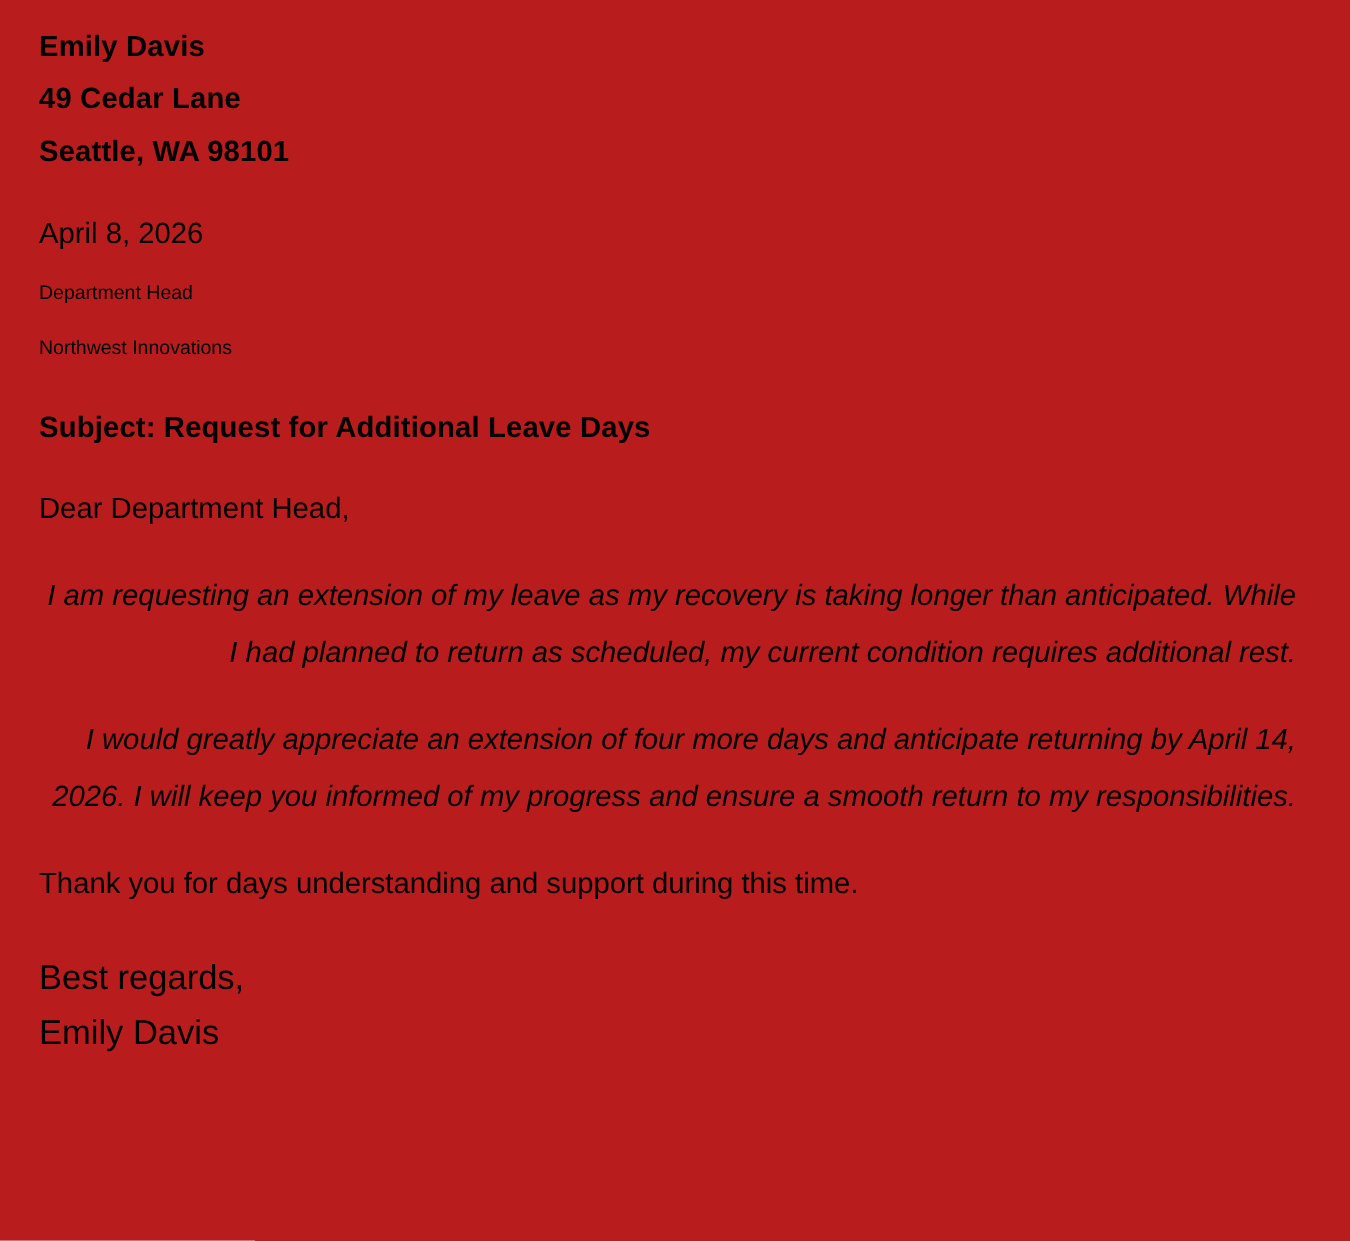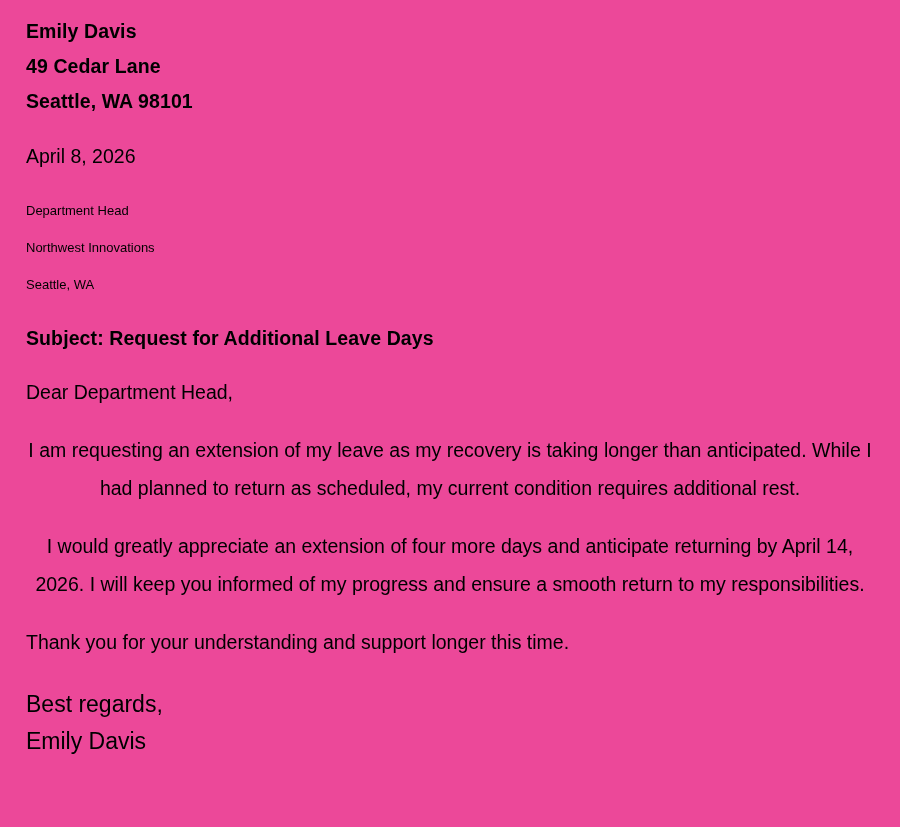--- a/index.html
+++ b/index.html
@@ -15,42 +15,42 @@
     font-family: "Liberation Sans", sans-serif;
     color: #000000;
     -webkit-font-smoothing: antialiased;
   }
 
   .letter {
     box-sizing: border-box;
     width: 900px;
     min-height: 827px;
     padding: 14px 26px 20px 26px;
-    background: #ec4899;
+    background: #b91c1c;
   }
 
   .block {
     margin: 0;
   }
 
   
   .sender {
     margin-bottom: 20px;
   }
   .sender .line {
     font-size: 19.5px;
     font-weight: bold;
     line-height: 35px;
     letter-spacing: 0.1px;
     white-space: nowrap;
   }
 
   
   .date-block {
-    margin-bottom: 18px;
+    margin-bottom: 2px;
   }
   .date-block .line {
     font-size: 19.5px;
     font-weight: normal;
     line-height: 35px;
   }
 
   
   .recipient {
     margin-bottom: 18px;
@@ -76,23 +76,24 @@
     font-weight: normal;
     line-height: 35px;
     margin-bottom: 22px;
   }
 
   
   .para {
     font-size: 19.5px;
     font-weight: normal;
     line-height: 37.5px;
-    margin: 0 0 21px 0;
+    margin: 0 10px 21px 0;
     max-width: 856px;
-    text-align: center;
+    text-align: right;
+    font-style: italic;
   }
 
   .closing-para {
     font-size: 19.5px;
     font-weight: normal;
     line-height: 37.5px;
     margin: 0 0 24px 0;
     max-width: 856px;
   }
 
@@ -114,31 +115,30 @@
     <div class="line">Seattle, WA 98101</div>
   </div>
 
   <div class="date-block block">
     <div class="line">April 8, 2026</div>
   </div>
 
   <div class="recipient block">
     <div class="line">Department Head</div>
     <div class="line">Northwest Innovations</div>
-    <div class="line">Seattle, WA</div>
   </div>
 
   <div class="subject">Subject: Request for Additional Leave Days</div>
 
   <div class="salutation">Dear Department Head,</div>
 
   <p class="para">I am requesting an extension of my leave as my recovery is taking longer than anticipated. While I had planned to return as scheduled, my current condition requires additional rest.</p>
 
   <p class="para">I would greatly appreciate an extension of four more days and anticipate returning by April 14, 2026. I will keep you informed of my progress and ensure a smooth return to my responsibilities.</p>
 
-  <p class="closing-para">Thank you for your understanding and support longer this time.</p>
+  <p class="closing-para">Thank you for days understanding and support during this time.</p>
 
   <div class="signature block">
     <div class="line">Best regards,</div>
     <div class="line">Emily Davis</div>
   </div>
 
 </div>
 
 </body></html>

